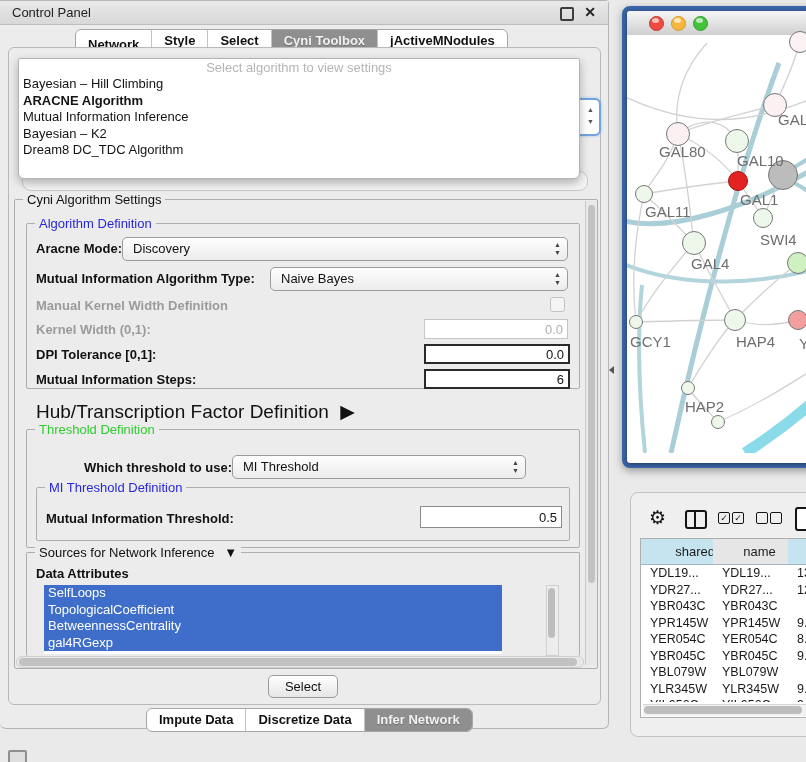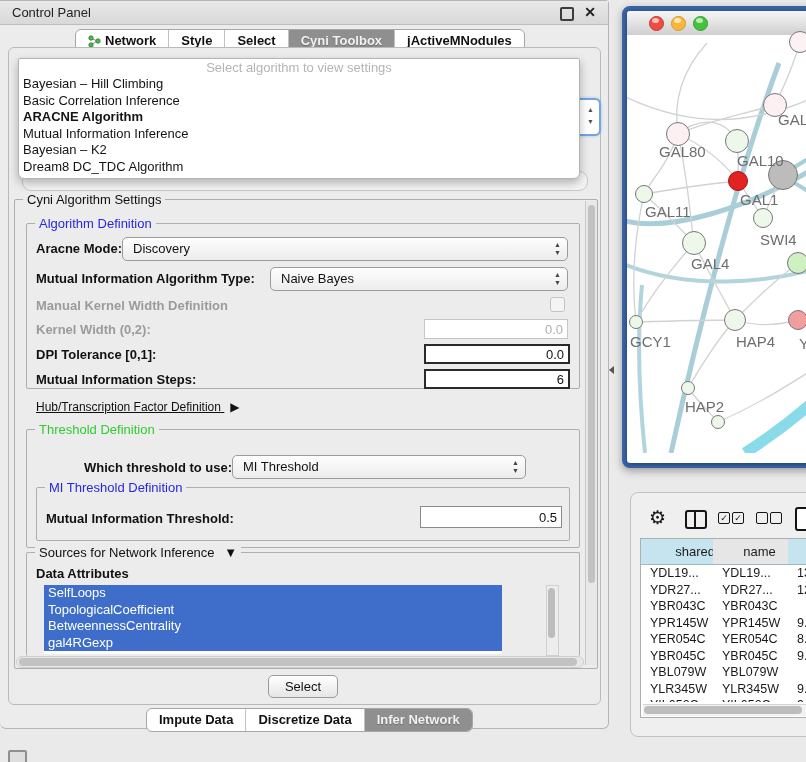--- a/index.html
+++ b/index.html
@@ -12,21 +12,21 @@
                  border:1px solid #b5b5b5;border-left:none;border-radius:0 4px 6px 6px;}
   #cp-titlebar{left:0;top:0;width:100%;height:23px;background:linear-gradient(#e9e9e9,#d8d8d8);
                border-bottom:1px solid #bdbdbd;}
   #cp-title{left:12px;top:4px;font-size:13px;color:#222;}
   #cp-float{right:34px;top:6px;width:10px;height:10px;border:2px solid #3c3c3c;border-radius:2px;background:transparent;}
   #cp-close{right:12px;top:3px;font-size:14px;font-weight:bold;color:#222;}
 
   
   .tabstrip{display:flex;background:#fff;border:1px solid #a6a6a6;border-radius:6px;overflow:hidden;
             font-size:13px;font-weight:600;color:#111;height:22px;line-height:22px;}
-  .tabstrip .tab{padding:0 12px;border-left:1px solid #c2c2c2;white-space:nowrap;display:flex;align-items:center;gap:4px;}
+  .tabstrip .tab{padding:0 12px;border-left:1px solid #c2c2c2;white-space:nowrap;display:flex;align-items:center;gap:4px;flex-direction:column;}
   .tabstrip .tab:first-child{border-left:none;}
   .tabstrip .tab.selected{background:#8f8f8f;color:#f2f2f2;text-shadow:0 1px 1px rgba(0,0,0,.25);}
   #cp-tabs{left:75px;top:28px;}
   #cp-bottom-tabs{left:146px;top:707px;}
 
   
   #cp-content{left:8px;top:46px;width:591px;height:656px;background:#ececec;
               border:1px solid #b9b9b9;border-radius:6px;}
 
   
@@ -72,21 +72,21 @@
 
   
   .sb-track-v{background:#e8e8e8;border-left:1px solid #c9c9c9;}
   .sb-thumb{position:absolute;background:#c2c2c2;border-radius:5px;}
   .sb-track-h{background:#e8e8e8;border:1px solid #cfcfcf;border-radius:6px;}
 
   #apply-btn{left:268px;top:674px;width:68px;height:21px;background:linear-gradient(#ffffff,#e6e6e6);
              border:1px solid #9a9a9a;border-radius:5px;font-size:13px;text-align:center;line-height:21px;color:#111;}
 
   
-  .expander{position:absolute;font-size:12px;color:#111;white-space:nowrap;text-decoration:underline;}
+  .expander{position:absolute;font-size:19px;color:#111;white-space:nowrap;}
   .tri{display:inline-block;margin-left:6px;color:#111;}
 
   
   #divider-grip{left:609px;top:366px;width:0;height:0;border-top:4px solid transparent;border-bottom:4px solid transparent;
                 border-right:5px solid #555;}
 
   #net-window{left:622px;top:6px;width:200px;height:452px;border:5px solid #3a64a8;border-radius:8px;
               background:#2f5694;box-shadow:0 3px 8px rgba(0,0,0,.35);}
   #net-inner{position:absolute;left:0;top:0;right:0;bottom:0;background:#fff;border-radius:3px;
              box-shadow:0 1px 4px rgba(0,0,0,.45);overflow:hidden;}
@@ -171,21 +171,20 @@
     <div class="abs" id="ghost-combo"></div>
 
     <div class="abs" id="combo-fragment">
       <span class="arr" style="top:6px;">▲</span>
       <span class="arr" style="top:18px;">▼</span>
     </div>
 
     <div class="abs" id="algo-popup">
       <div class="ph">Select algorithm to view settings</div>
       <div class="item">Bayesian – Hill Climbing</div>
-      <div class="item">Basic Correlation Inference</div>
       <div class="item selected-bold">ARACNE Algorithm</div>
       <div class="item">Mutual Information Inference</div>
       <div class="item">Bayesian – K2</div>
       <div class="item">Dream8 DC_TDC Algorithm</div>
     </div>
 
     <div class="fs" style="left:14px;top:198px;width:582px;height:468px;">
       <span class="fs-legend lg-black">Cyni Algorithm Settings</span>
     </div>
 
@@ -207,21 +206,21 @@
       <span>▼</span></span>
     </div>
     <span class="lbl" style="left:36px;top:270px;">Mutual Information Algorithm Type:</span>
     <div class="combo" style="left:270px;top:266px;width:286px;">
       <span>Naive Bayes</span>
       <span class="steppers"><span>▲</span><br>
       <span>▼</span></span>
     </div>
     <span class="lbl disabled" style="left:36px;top:297px;">Manual Kernel Width Definition</span>
     <div class="checkbox" style="left:550px;top:296px;"></div>
-    <span class="lbl disabled" style="left:36px;top:321px;">Kernel Width (0,2):</span>
+    <span class="lbl disabled" style="left:36px;top:321px;">Kernel Width (0,1):</span>
     <input class="field light" style="left: 424px; top: 318px; width: 134px;" value="0.0">
     <span class="lbl" style="left:36px;top:346px;">DPI Tolerance [0,1]:</span>
     <input class="field dark" style="left: 424px; top: 343px; width: 134px;" value="0.0">
     <span class="lbl" style="left:36px;top:371px;">Mutual Information Steps:</span>
     <input class="field dark" style="left: 424px; top: 368px; width: 134px;" value="6">
 
     <div class="expander" style="left:36px;top:399px;">
       <span>Hub/Transcription Factor Definition</span>
       <span class="tri">▶</span>
     </div>

